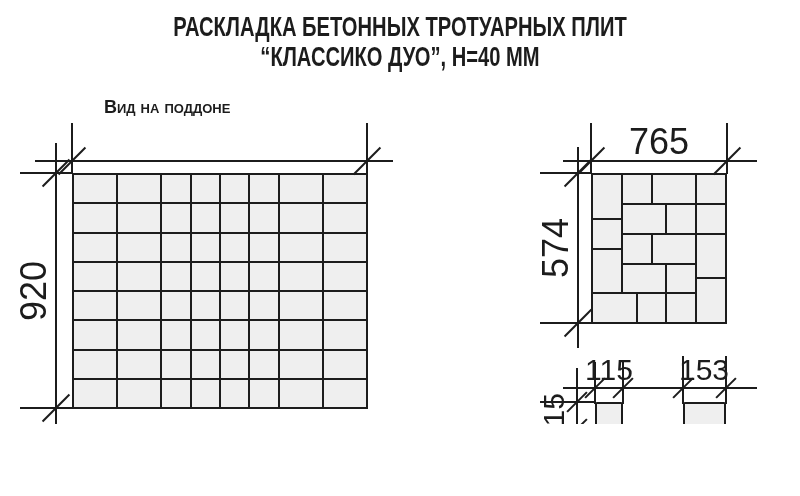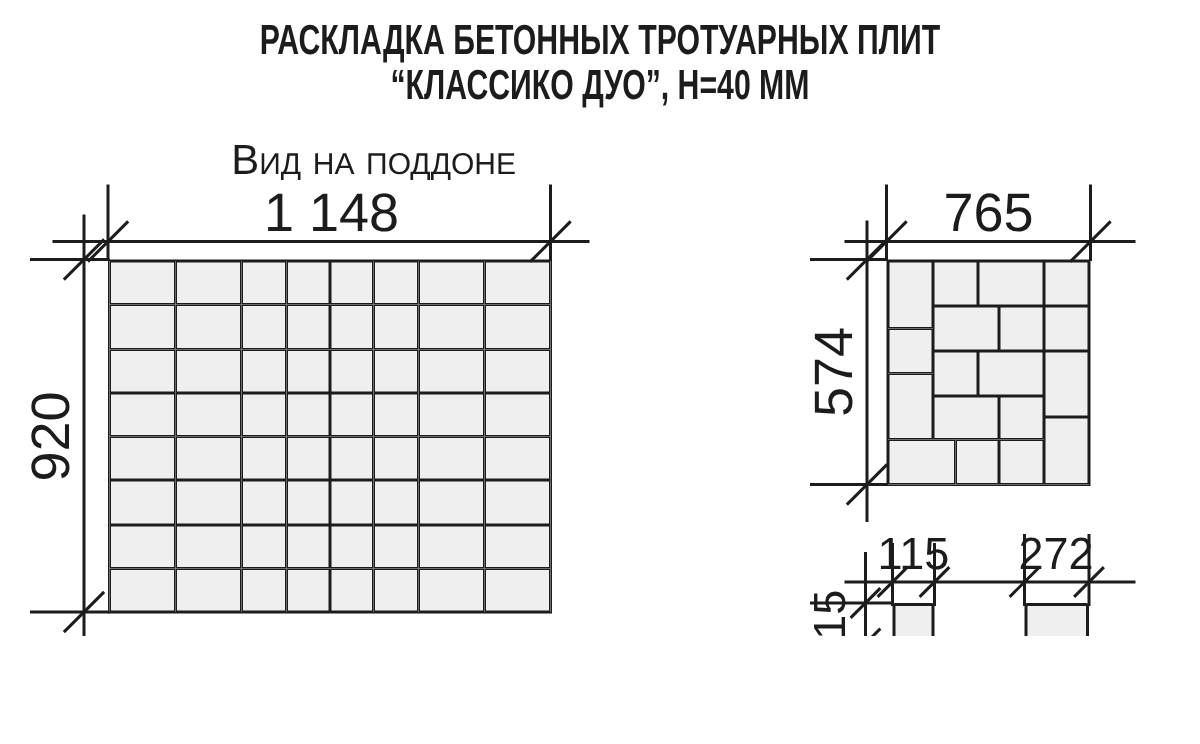--- a/index.html
+++ b/index.html
@@ -5,22 +5,22 @@
   * { margin:0; padding:0; box-sizing:border-box; }
   html,body { background:#fff; }
   body { font-family:"Liberation Sans", sans-serif; color:var(--line,#1c1c1c); }
   .canvas { position:relative; width:800px; height:424px; overflow:hidden;
             background:var(--background,#fff); }
 
   
   .title { position:absolute; left:0; top:12px; width:800px; text-align:center;
            font-size:28px; line-height:30px; font-weight:600; letter-spacing:0; }
   .title .ln { transform:scaleX(.72); transform-origin:50% 50%; }
-  .heading { position:absolute; top:95px; width:240px; text-align:right;
-             font-size:28px; line-height:24px; font-weight:400;
+  .heading { position:absolute; top:95px; width:240px; text-align:left;
+             font-size:18px; line-height:24px; font-weight:700;
              font-variant:small-caps; }
   .dim { position:absolute; font-size:36px; line-height:40px; text-align:center;
          font-weight:400; white-space:nowrap; }
   .dim.sm { font-size:30px; line-height:34px; }
   .rot { transform:rotate(-90deg); transform-origin:50% 50%; }
 
   
   .hl, .vl { position:absolute; background:var(--line,#1c1c1c); }
   .hl { height:2px; } .vl { width:2px; }
   .tick { position:absolute; width:38px; height:2px; background:var(--line,#1c1c1c);
@@ -120,21 +120,20 @@
       <div class="cell"></div>
       <div class="cell"></div>
       <div class="cell"></div>
     </div>
 
   <div class="vl" style="left:71px;  top:123px; height:51px;"></div>
   <div class="vl" style="left:366px; top:123px; height:51px;"></div>
   <div class="hl" style="left:35px;  top:160px; width:358px;"></div>
   <div class="tick" style="left:53px;  top:160px;"></div>
   <div class="tick" style="left:348px; top:160px;"></div>
-  <div class="dim" style="left:146px; top:122px; width:150px;">1 148</div>
 
   <div class="vl" style="left:55px; top:143px; height:295px;"></div>
   <div class="hl" style="left:20px; top:172px; width:53px;"></div>
   <div class="hl" style="left:20px; top:407px; width:53px;"></div>
   <div class="tick" style="left:37px; top:172px;"></div>
   <div class="tick" style="left:37px; top:407px;"></div>
   <div class="dim rot" style="left:-41px; top:271px; width:150px; height:40px;">920</div>
 
   <div class="mosaic">
       <div class="mtile" style="left: 0px; top: 0px; width: 30px; height: 45px;"></div>
@@ -179,21 +178,21 @@
   <div class="vl" style="left:594px; top:362px; height:42px;"></div>
   <div class="vl" style="left:622px; top:362px; height:42px;"></div>
   <div class="tick sm" style="left:581px; top:387px;"></div>
   <div class="tick sm" style="left:609px; top:387px;"></div>
   <div class="dim sm" style="left:534px; top:353px; width:150px;">115</div>
 
   <div class="vl" style="left:682px; top:356px; height:48px;"></div>
   <div class="vl" style="left:725px; top:356px; height:48px;"></div>
   <div class="tick sm" style="left:669px; top:387px;"></div>
   <div class="tick sm" style="left:712px; top:387px;"></div>
-  <div class="dim sm" style="left:629px; top:353px; width:150px;">272</div>
+  <div class="dim sm" style="left:629px; top:353px; width:150px;">153</div>
 
   <div class="vl" style="left:576px; top:368px; height:80px;"></div>
   <div class="hl" style="left:540px; top:401px; width:56px;"></div>
   <div class="hl" style="left:540px; top:428px; width:56px;"></div>
   <div class="tick sm" style="left:563px; top:401px;"></div>
   <div class="tick sm" style="left:563px; top:428px;"></div>
   <div class="dim sm rot" style="left:479px; top:400px; width:150px; height:34px;">115</div>
 
 </div>
 

